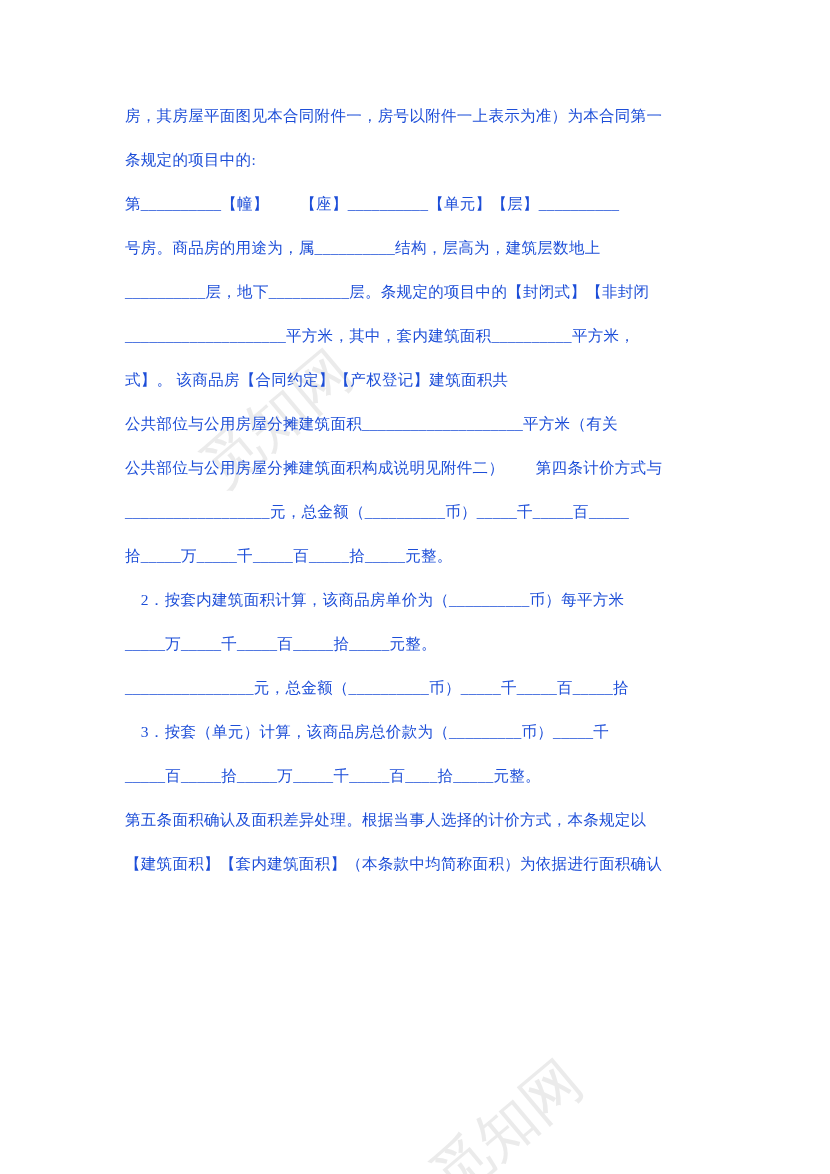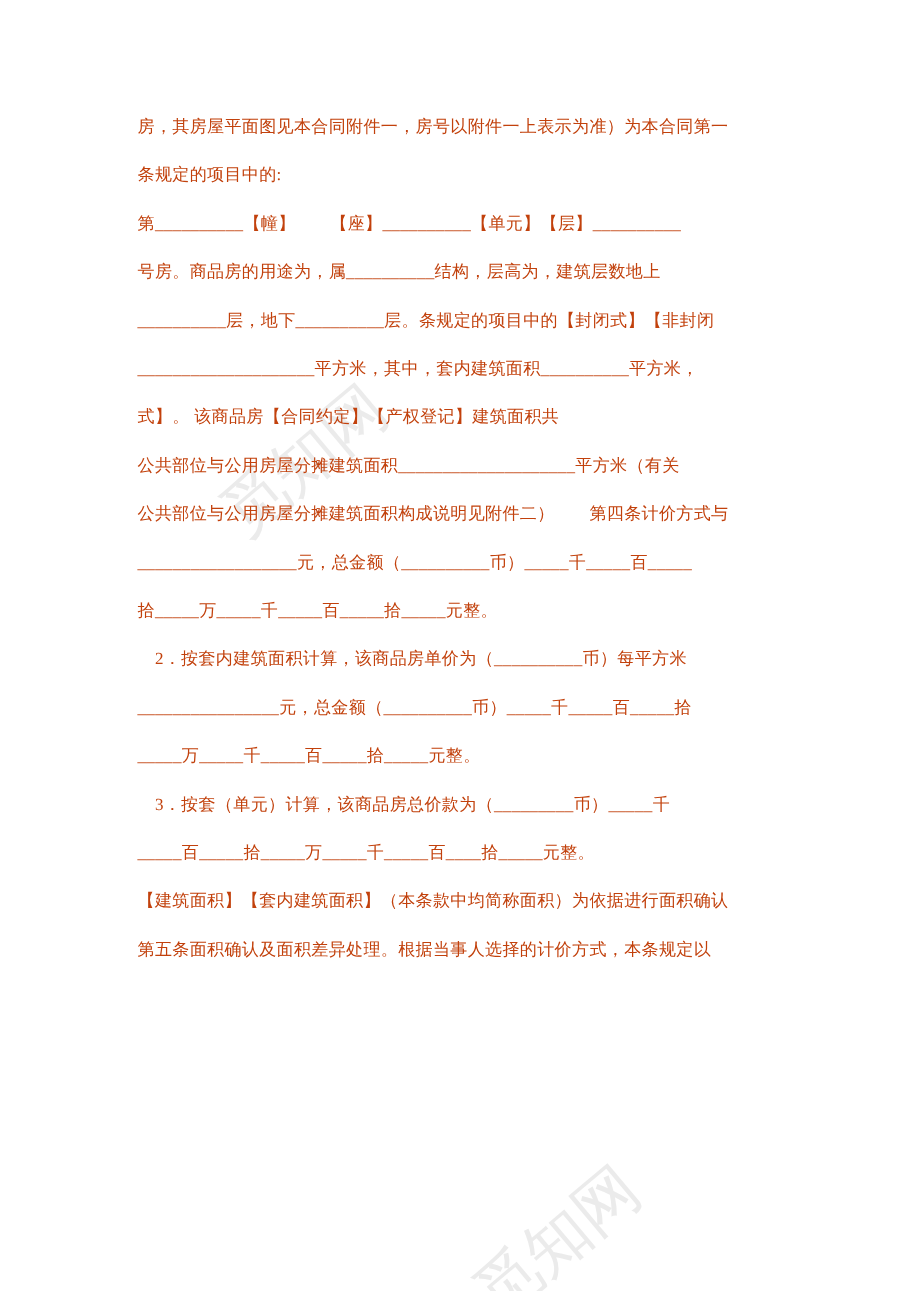--- a/index.html
+++ b/index.html
@@ -17,21 +17,21 @@
   }
   .content {
     position: absolute;
     left: 125px;
     top: 94px;
     width: 586px;
   }
   .line {
     font-size: 15.5px;
     line-height: 44px;
-    color: #c2410c;
+    color: #1d4ed8;
     white-space: pre-wrap;
     letter-spacing: 0.3px;
     word-break: break-all;
   }
   .watermark {
     position: absolute;
     font-size: 58px;
     color: rgba(190, 190, 190, 0.30);
     transform: rotate(-40deg);
     white-space: nowrap;
@@ -62,21 +62,21 @@
     <div class="line">第__________【幢】　　【座】__________【单元】【层】__________</div>
     <div class="line">号房。商品房的用途为，属__________结构，层高为，建筑层数地上</div>
     <div class="line">__________层，地下__________层。条规定的项目中的【封闭式】【非封闭</div>
     <div class="line">____________________平方米，其中，套内建筑面积__________平方米，</div>
     <div class="line">式】。 该商品房【合同约定】【产权登记】建筑面积共</div>
     <div class="line">公共部位与公用房屋分摊建筑面积____________________平方米（有关</div>
     <div class="line">公共部位与公用房屋分摊建筑面积构成说明见附件二）　　第四条计价方式与</div>
     <div class="line">__________________元，总金额（__________币）_____千_____百_____</div>
     <div class="line">拾_____万_____千_____百_____拾_____元整。</div>
     <div class="line">　2．按套内建筑面积计算，该商品房单价为（__________币）每平方米</div>
+    <div class="line">_____万_____千_____百_____拾_____元整。</div>
     <div class="line">________________元，总金额（__________币）_____千_____百_____拾</div>
-    <div class="line">_____万_____千_____百_____拾_____元整。</div>
     <div class="line">　3．按套（单元）计算，该商品房总价款为（_________币）_____千</div>
     <div class="line">_____百_____拾_____万_____千_____百____拾_____元整。</div>
+    <div class="line">第五条面积确认及面积差异处理。根据当事人选择的计价方式，本条规定以</div>
     <div class="line">【建筑面积】【套内建筑面积】（本条款中均简称面积）为依据进行面积确认</div>
-    <div class="line">第五条面积确认及面积差异处理。根据当事人选择的计价方式，本条规定以</div>
   </div>
 
 </div>
 
 </body></html>

